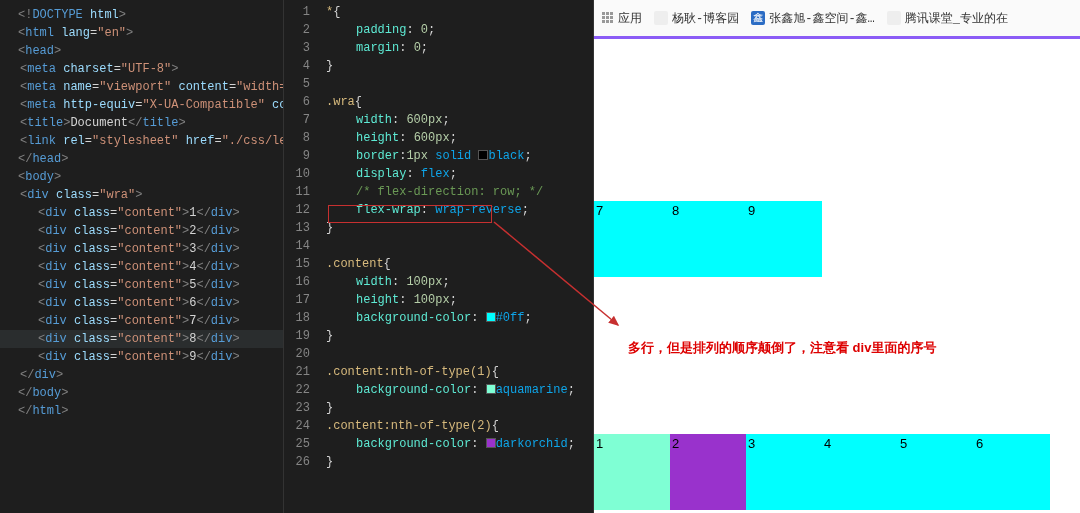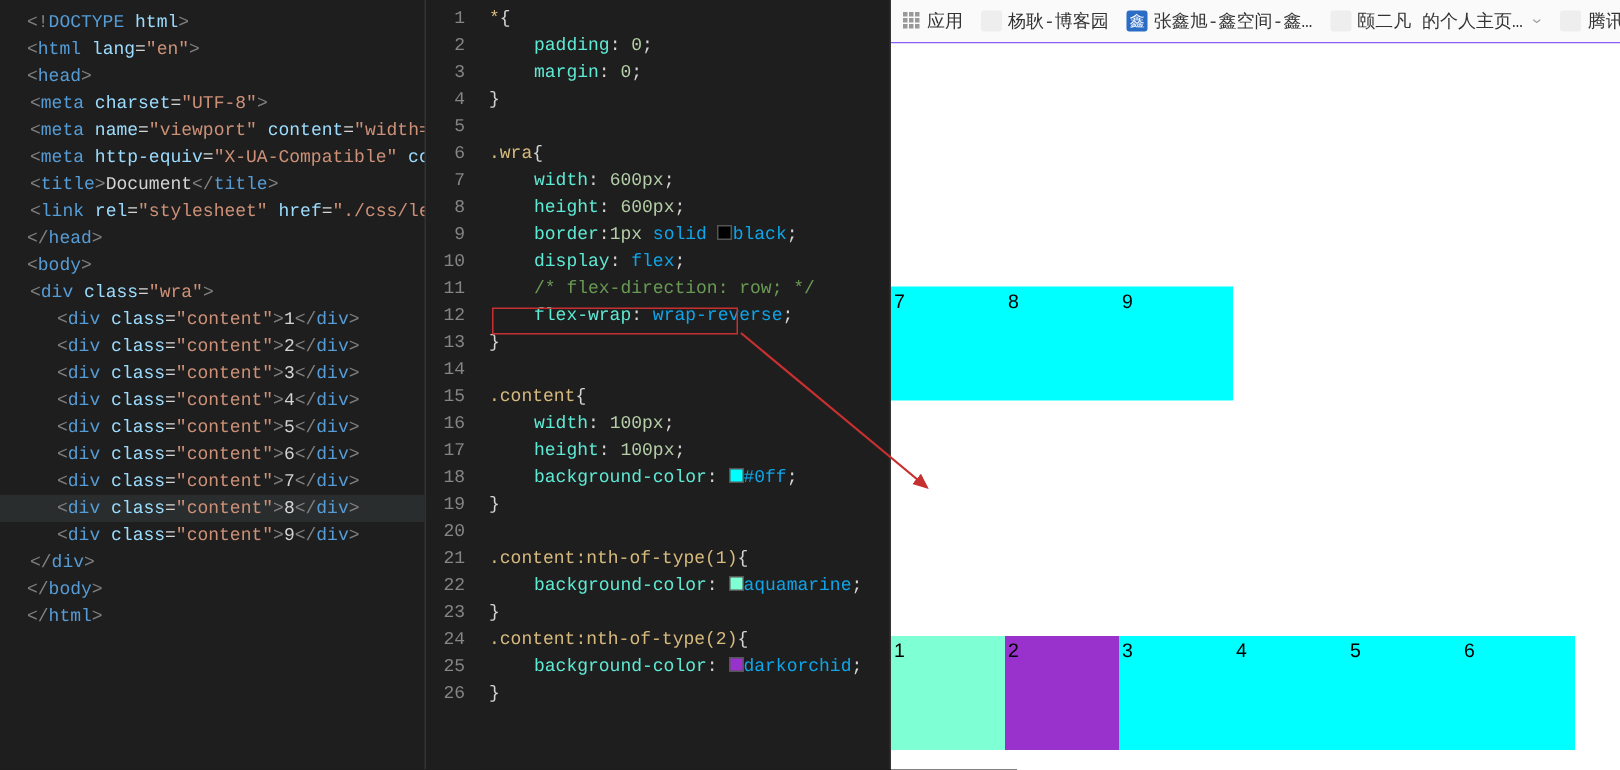--- a/index.html
+++ b/index.html
@@ -88,25 +88,25 @@
     position: absolute;
     pointer-events: none;
     top: 0; left: 0;
   }
 
   
   .bookmarks {
     display:flex;
     align-items:center;
     gap: 12px;
-    height: 29px;
+    height: 39px;
     padding: 2px 8px;
     font-size: 12px;
     color: #333;
-    border-bottom: 1px solid #8b5cf6;
+    border-bottom: 3px solid #8b5cf6;
     background: #fafafa;
   }
   .bookmarks .bm { display:flex; align-items:center; gap:4px; white-space:nowrap; cursor:pointer;}
   .bookmarks .apps-icon {
     display:inline-block; width:12px; height:12px; position: relative;
   }
   .apps-icon span { position:absolute; width:3px; height:3px; background:#999; }
   .apps-icon span:nth-child(1){left:0;top:0;} .apps-icon span:nth-child(2){left:4px;top:0;} .apps-icon span:nth-child(3){left:8px;top:0;}
   .apps-icon span:nth-child(4){left:0;top:4px;} .apps-icon span:nth-child(5){left:4px;top:4px;} .apps-icon span:nth-child(6){left:8px;top:4px;}
   .apps-icon span:nth-child(7){left:0;top:8px;} .apps-icon span:nth-child(8){left:4px;top:8px;} .apps-icon span:nth-child(9){left:8px;top:8px;}
@@ -170,43 +170,40 @@
         <span>应用</span>
       </div>
       <div class="bm">
         <span class="favicon" style="background: rgb(238, 238, 238);"></span>
         <span>杨耿-博客园</span>
       </div>
       <div class="bm">
         <span class="favicon b">鑫</span>
         <span>张鑫旭-鑫空间-鑫…</span>
       </div>
-      <div class="bm caret">
-        <span class="favicon" style="background: rgb(238, 238, 238);"></span>
-        <span>颐二凡 的个人主页…</span>
-      </div>
       <div class="bm">
         <span class="favicon" style="background: rgb(238, 238, 238);"></span>
         <span>腾讯课堂_专业的在</span>
       </div>
     </div>
   <div class="browser-content">
     <div class="demo-row" style="top:162px; left:0;" id="row-top">
         <div class="box">7</div>
         <div class="box">8</div>
         <div class="box">9</div>
       </div>
     <div class="demo-row" style="top:395px; left:0;" id="row-bottom">
         <div class="box aqua">1</div>
         <div class="box orchid">2</div>
         <div class="box">3</div>
         <div class="box">4</div>
         <div class="box">5</div>
         <div class="box">6</div>
       </div>
+    <div class="annotation">多行，但是排列的顺序颠倒了，注意看  div里面的序号</div>
   </div>
 </div>
 
 <svg class="overlay" width="1080" height="513">
   <defs>
     <marker id="ah" markerWidth="10" markerHeight="10" refX="6" refY="3" orient="auto">
       <path d="M0,0 L7,3 L0,6 Z" fill="#c73030"></path>
     </marker>
   </defs>
   <line x1="494" y1="222" x2="618" y2="325" stroke="#c73030" stroke-width="1.5" marker-end="url(#ah)"></line>

